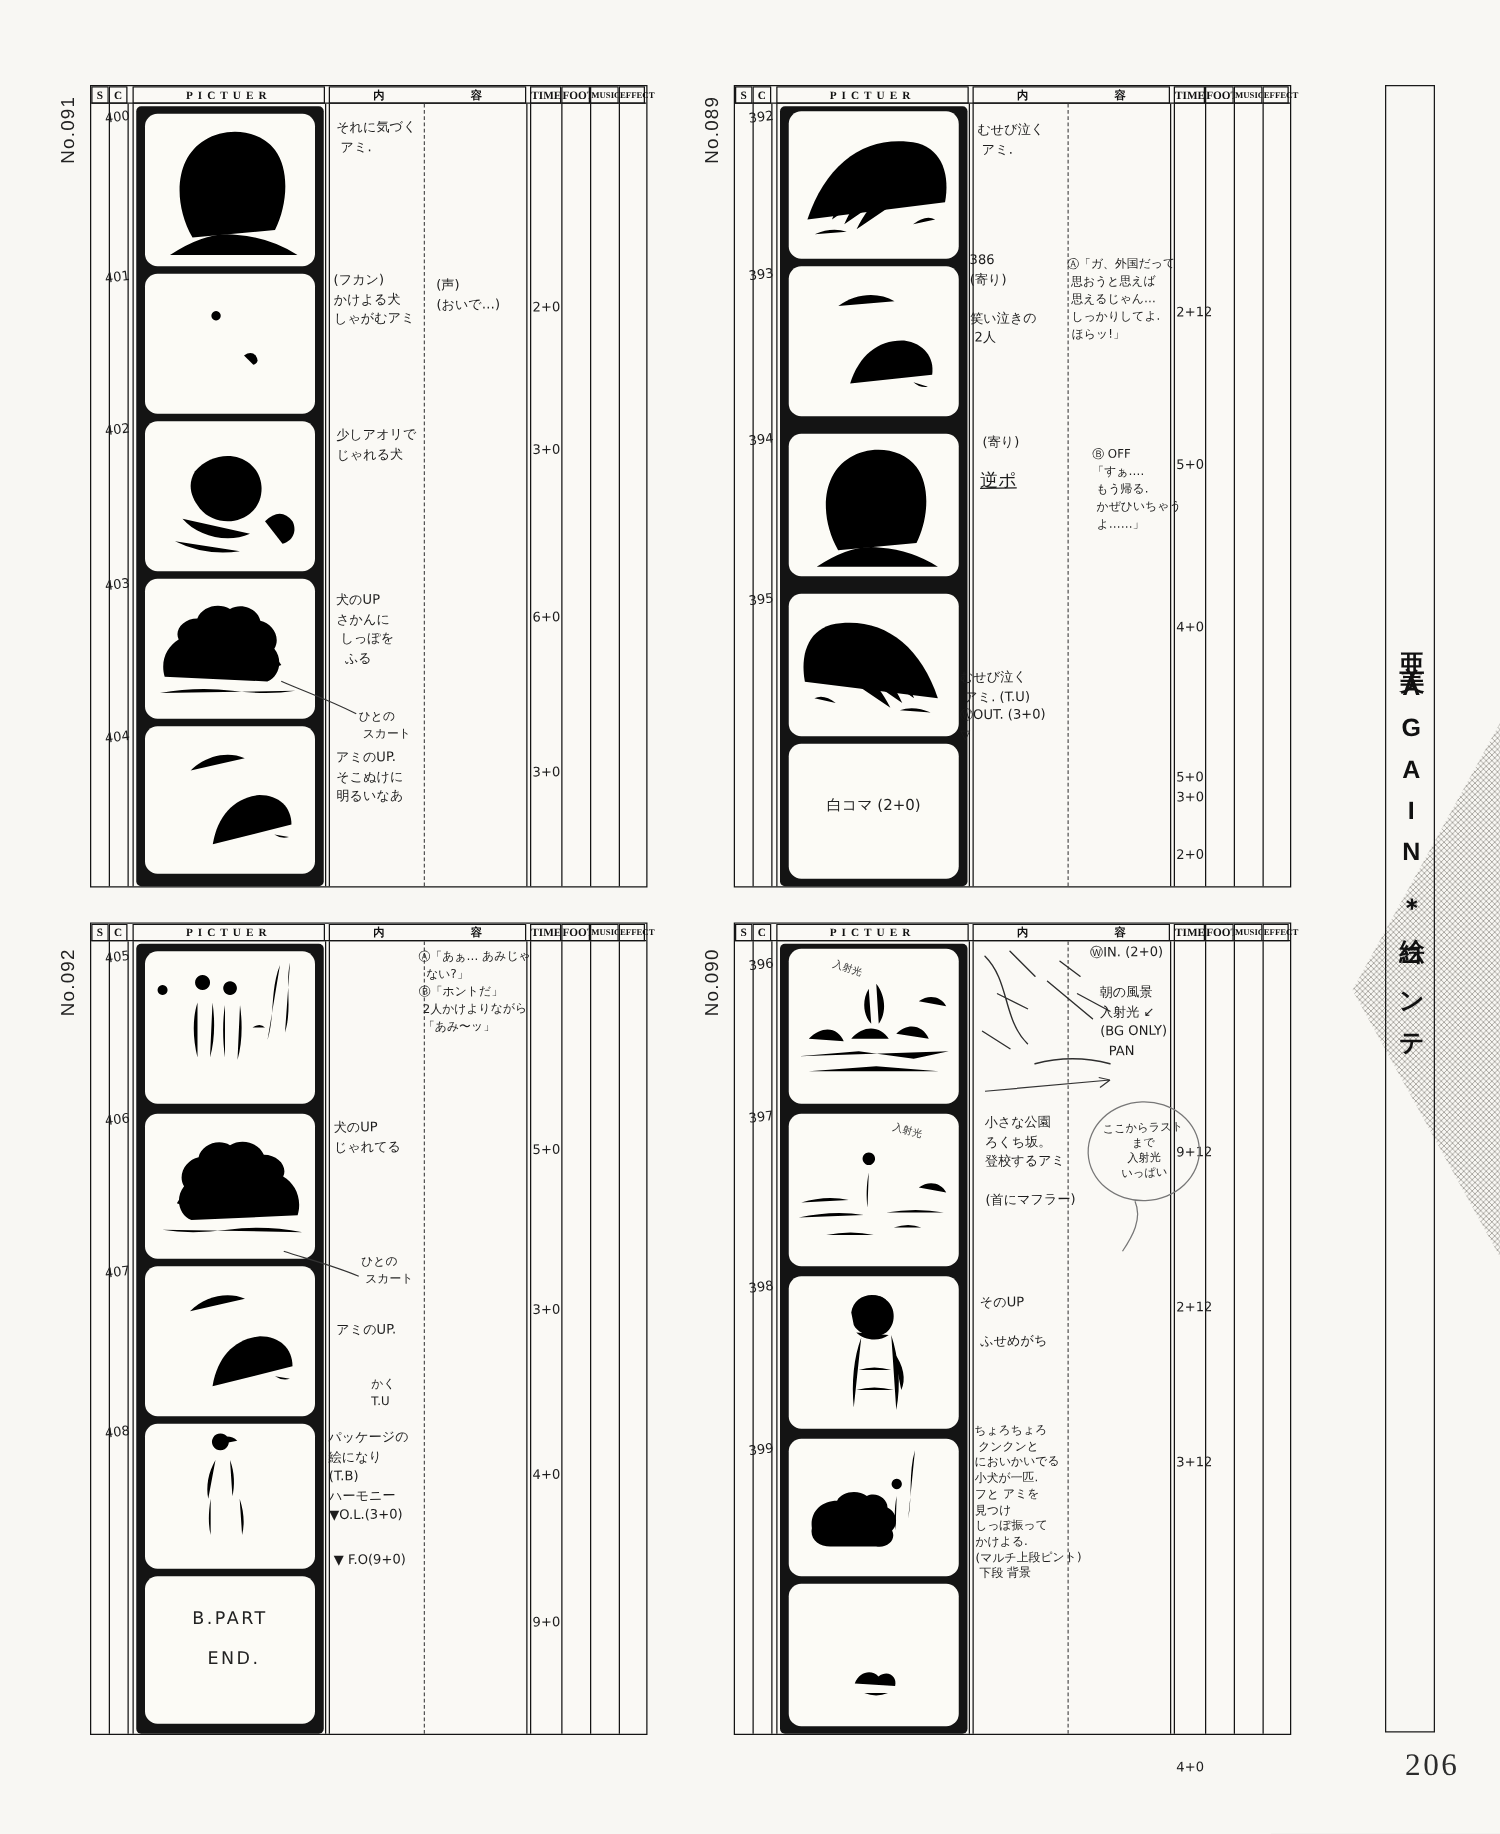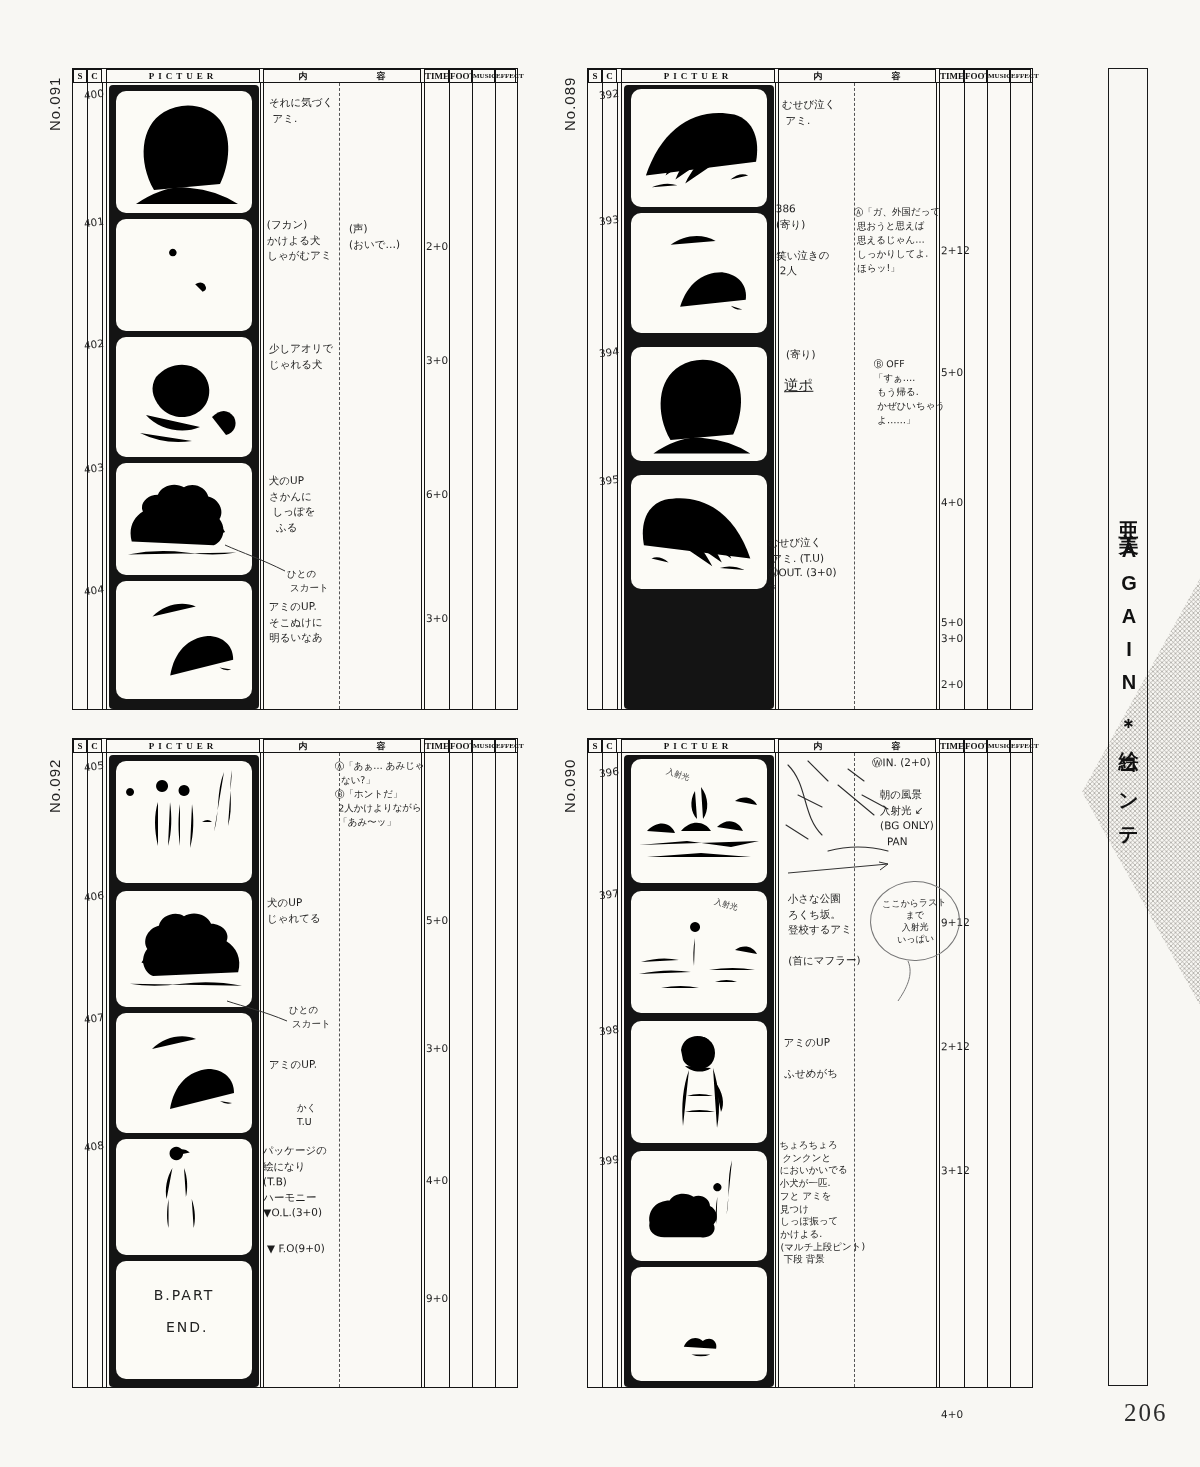--- a/index.html
+++ b/index.html
@@ -273,20 +273,23 @@
             <use href="#s-portrait"></use>
           </svg>
         </div>
       <div class="frame" style="top:390px;height:114px">
           <svg class="sk" viewBox="0 0 136 120">
             <g transform="translate(136,0) scale(-1,1)">
               <use href="#s-sob"></use>
             </g>
           </svg>
         </div>
+      <div class="frame" style="top:510px;height:108px">
+          <div class="ftext">白コマ (2+0)</div>
+        </div>
     </div>
     <div class="hw cutno" style="top:18px">392</div>
     <div class="hw cutno" style="top:144px">393</div>
     <div class="hw cutno" style="top:276px">394</div>
     <div class="hw cutno" style="top:404px">395</div>
     <div class="hw" style="left:194px;top:28px">むせび泣く
  アミ.</div>
     <div class="hw time" style="top:126px">2+12</div>
     <div class="hw" style="left:188px;top:132px">386
 (寄り)
@@ -477,21 +480,21 @@
 
 (首にマフラー)</div>
     <div class="bubble" style="left:282px;top:142px;width:88px;height:78px">ここからラスト
 まで
 入射光
 いっぱい</div>
     <svg class="ann" style="left:300px;top:220px" width="30" height="44">
         <path d="M20,2 C26,16 18,30 10,42" stroke="#777" stroke-width="1" fill="none"></path>
       </svg>
     <div class="hw time" style="top:252px">2+12</div>
-    <div class="hw" style="left:196px;top:296px">アミのUP
+    <div class="hw" style="left:196px;top:296px">そのUP
 
 ふせめがち</div>
     <div class="hw time" style="top:376px">3+12</div>
     <div class="hw hw-sm" style="left:192px;top:400px;line-height:1.34">ちょろちょろ
  クンクンと
 においかいでる
 小犬が一匹.
 フと アミを
 見つけ
 しっぽ振って

